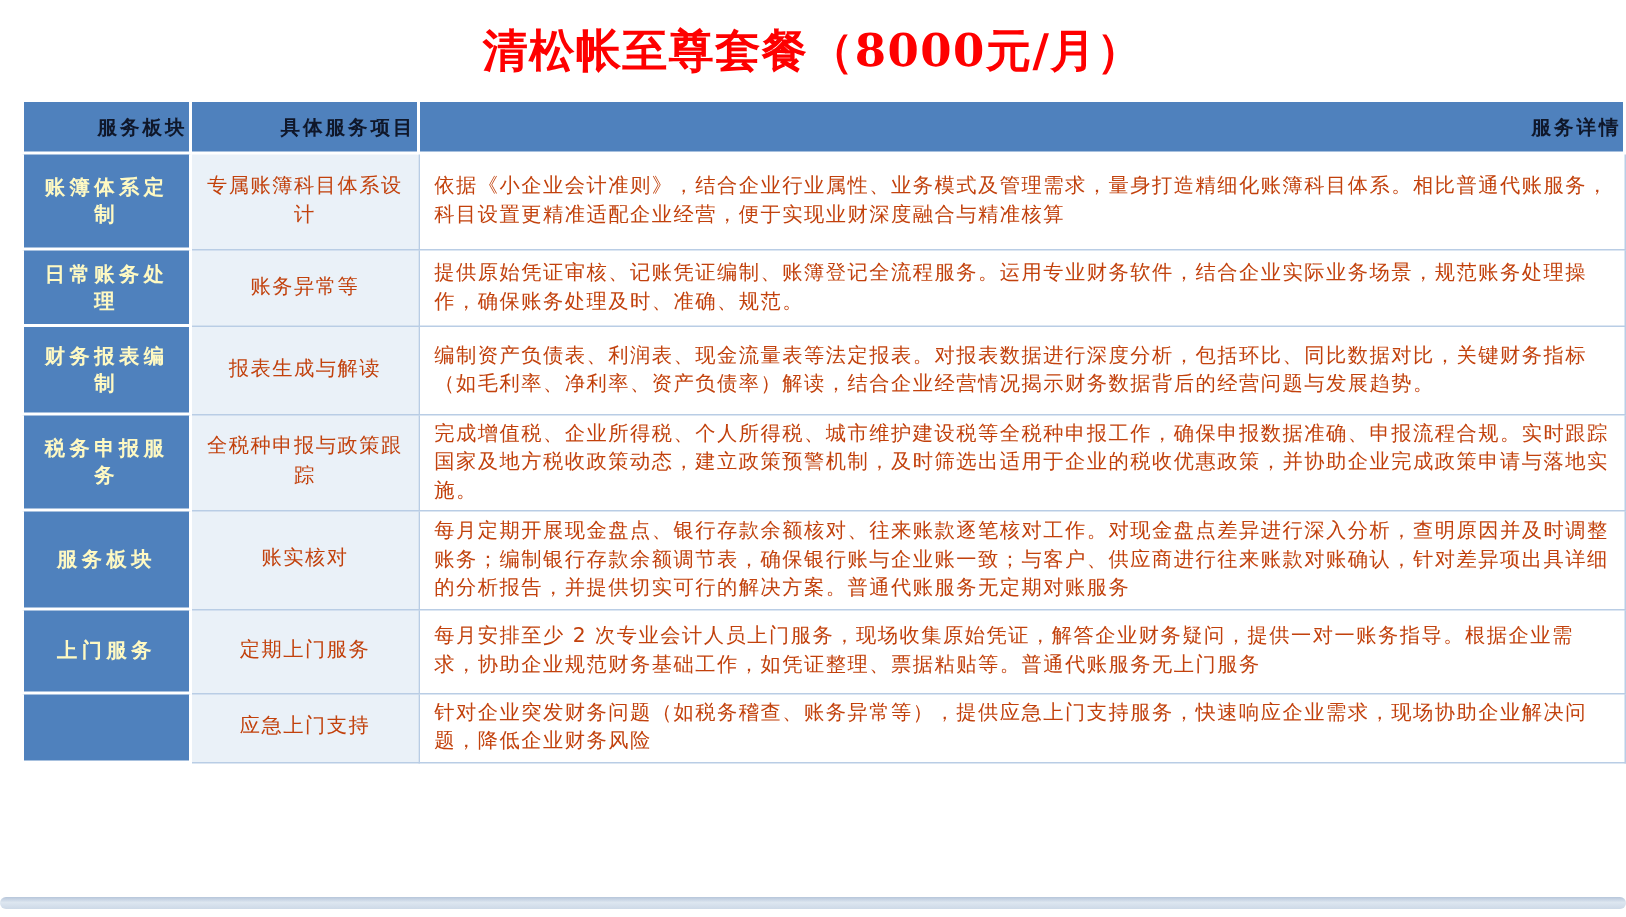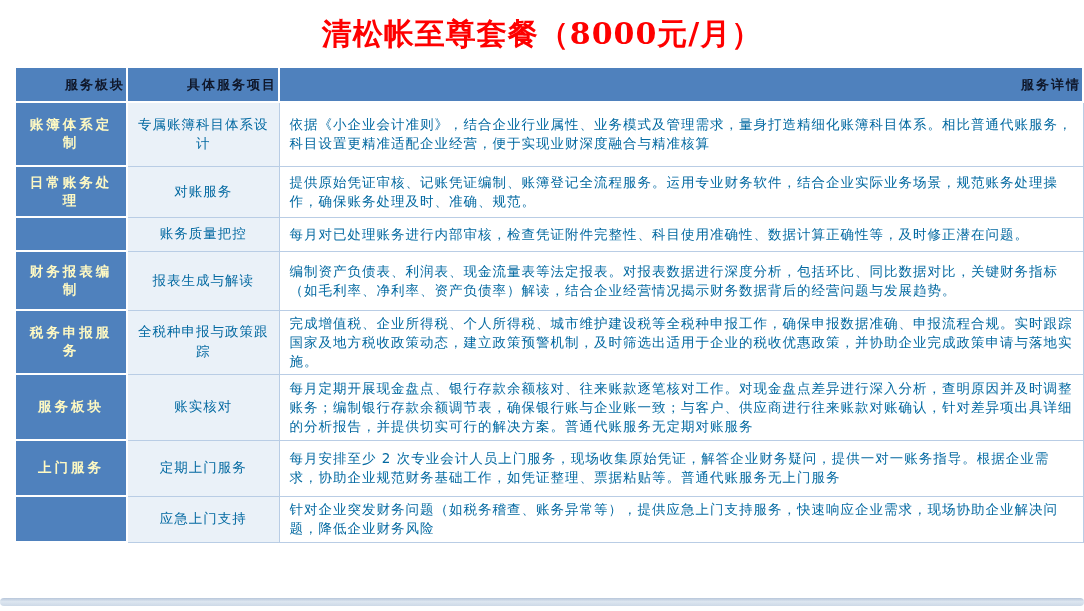--- a/index.html
+++ b/index.html
@@ -43,21 +43,21 @@
     font-size: 13px;
     font-weight: bold;
     height: 31px;
     text-align: right;
     vertical-align: middle;
     border: 2px solid #ffffff;
     letter-spacing: 2px;
   }
   .svc-table td {
     font-size: 13.5px;
-    color: #0369a1;
+    color: #c2410c;
     vertical-align: middle;
     padding: 3px 6px;
   }
   td.cell-module {
     background: #4f81bd;
     color: #fef9c3;
     font-weight: bold;
     text-align: center;
     border: 2px solid #ffffff;
     letter-spacing: 3px;
@@ -114,27 +114,22 @@
       </tr>
     </thead>
     <tbody>
       <tr class="r0">
         <td class="cell-module">账簿体系定制</td>
         <td class="cell-item">专属账簿科目体系设计</td>
         <td class="cell-detail">依据《小企业会计准则》，结合企业行业属性、业务模式及管理需求，量身打造精细化账簿科目体系。相比普通代账服务，科目设置更精准适配企业经营，便于实现业财深度融合与精准核算</td>
       </tr>
       <tr class="r1">
         <td class="cell-module">日常账务处理</td>
-        <td class="cell-item">对账服务</td>
+        <td class="cell-item">账务异常等</td>
         <td class="cell-detail">提供原始凭证审核、记账凭证编制、账簿登记全流程服务。运用专业财务软件，结合企业实际业务场景，规范账务处理操作，确保账务处理及时、准确、规范。</td>
-      </tr>
-      <tr class="r2">
-        <td class="cell-module"></td>
-        <td class="cell-item">账务质量把控</td>
-        <td class="cell-detail">每月对已处理账务进行内部审核，检查凭证附件完整性、科目使用准确性、数据计算正确性等，及时修正潜在问题。</td>
       </tr>
       <tr class="r3">
         <td class="cell-module">财务报表编制</td>
         <td class="cell-item">报表生成与解读</td>
         <td class="cell-detail">编制资产负债表、利润表、现金流量表等法定报表。对报表数据进行深度分析，包括环比、同比数据对比，关键财务指标（如毛利率、净利率、资产负债率）解读，结合企业经营情况揭示财务数据背后的经营问题与发展趋势。</td>
       </tr>
       <tr class="r4">
         <td class="cell-module">税务申报服务</td>
         <td class="cell-item">全税种申报与政策跟踪</td>
         <td class="cell-detail">完成增值税、企业所得税、个人所得税、城市维护建设税等全税种申报工作，确保申报数据准确、申报流程合规。实时跟踪国家及地方税收政策动态，建立政策预警机制，及时筛选出适用于企业的税收优惠政策，并协助企业完成政策申请与落地实施。</td>

